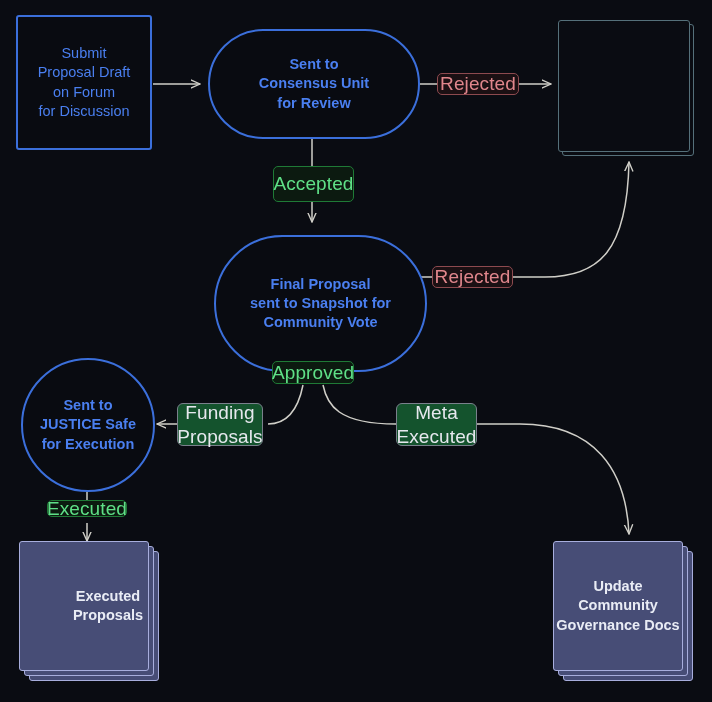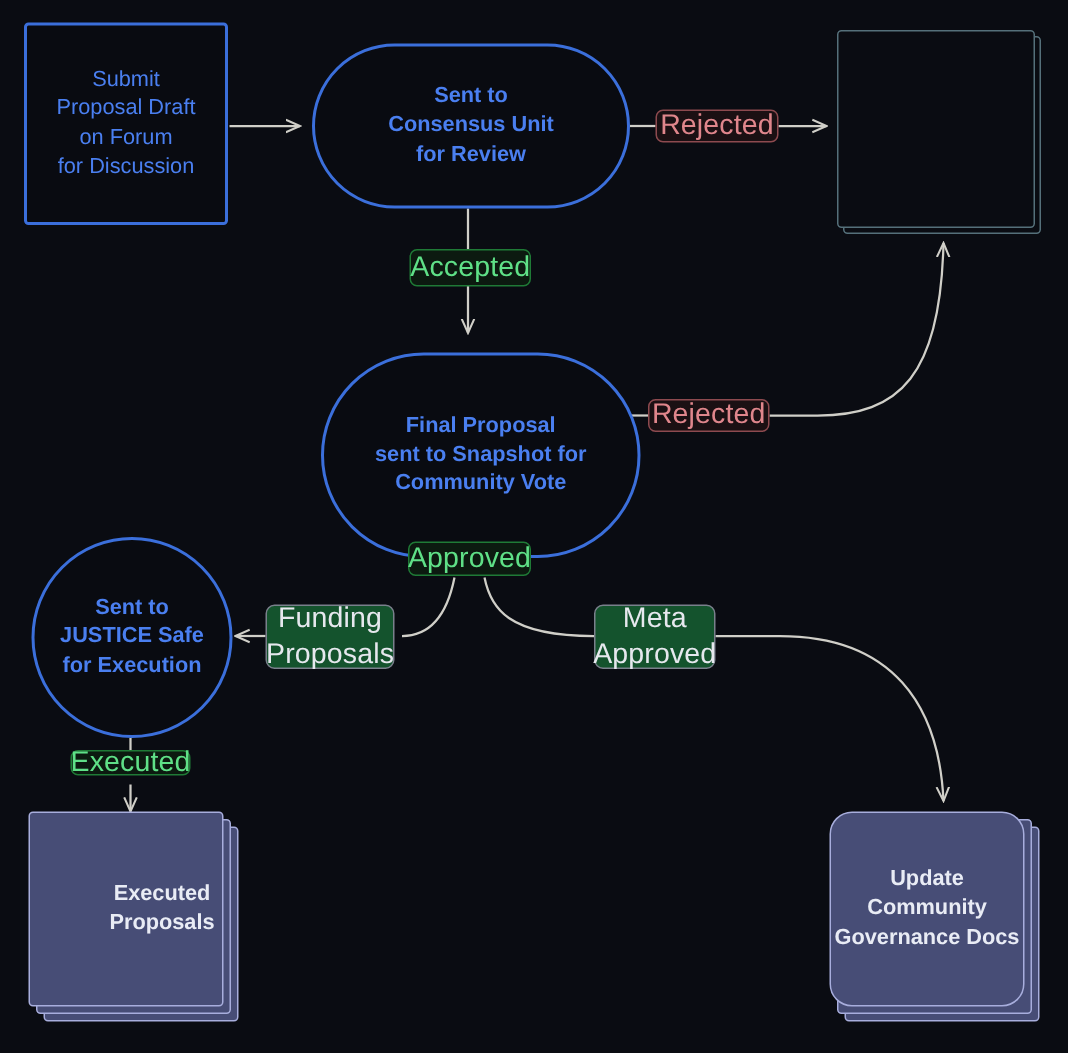--- a/index.html
+++ b/index.html
@@ -221,51 +221,51 @@
     <div class="sheet" style="left:5px; top:5px; width:130px; height:130px;"></div>
     <div class="face" style="width:130px; height:130px;padding-left:48px;">
       <span class="lbl">Executed
 Proposals</span>
     </div>
   </div>
 
   <div class="stack-wrap doc-filled" style="left:553px; top:541px; width:150px; height:150px;">
     <div class="sheet" style="left:10px; top:10px; width:130px; height:130px;"></div>
     <div class="sheet" style="left:5px; top:5px; width:130px; height:130px;"></div>
-    <div class="face" style="width:130px; height:130px;border-radius:15px;">
+    <div class="face" style="width:130px; height:130px;">
       <span class="lbl">Update
 Community
 Governance
 Docs</span>
     </div>
   </div>
 
   <div class="edge-label el-reject" style="left:437px; top:73px; width:82px; height:22px;">
     <span>Rejected</span>
   </div>
 
-  <div class="edge-label el-accept" style="left:273px; top:166px; width:81px; height:25px;">
+  <div class="edge-label el-accept" style="left:273px; top:166px; width:81px; height:36px;">
     <span>Accepted</span>
   </div>
 
   <div class="edge-label el-reject" style="left:432px; top:266px; width:81px; height:22px;">
     <span>Rejected</span>
   </div>
 
   <div class="edge-label el-accept" style="left:272px; top:361px; width:82px; height:23px;">
     <span>Approved</span>
   </div>
 
   <div class="edge-label el-plain" style="left:177px; top:403px; width:86px; height:43px;">
     <span>Funding
 Proposals</span>
   </div>
 
   <div class="edge-label el-plain" style="left:396px; top:403px; width:81px; height:43px;">
     <span>Meta
-Approved</span>
+Executed</span>
   </div>
 
   <div class="edge-label el-accept" style="left:47px; top:500px; width:80px; height:17px;">
     <span>Executed</span>
   </div>
 
 </div>
 
 </body></html>

